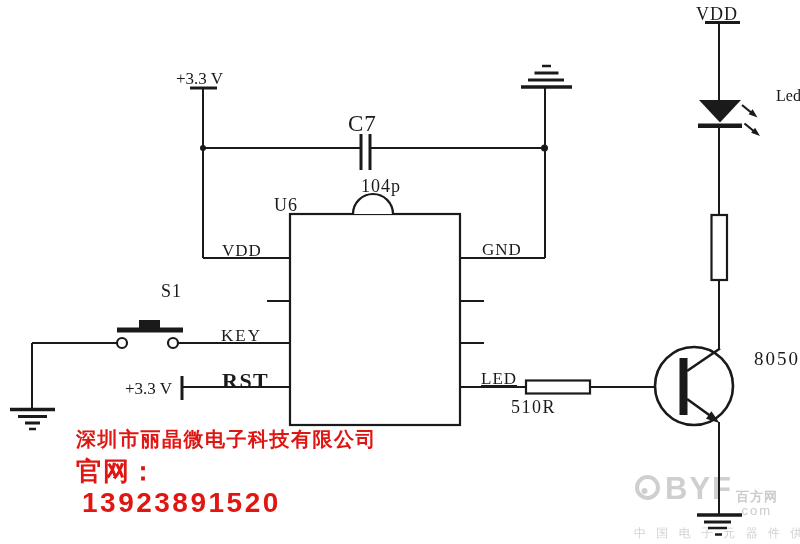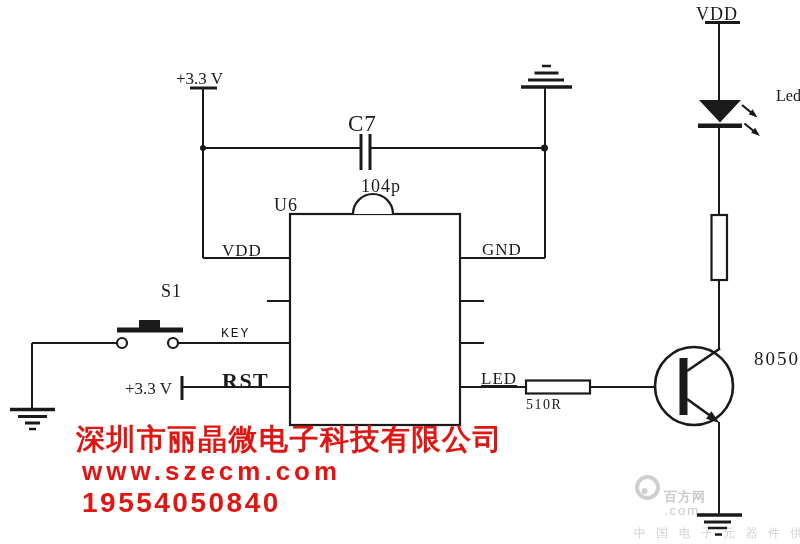--- a/index.html
+++ b/index.html
@@ -9,21 +9,21 @@
   }
   .lbl{position:absolute;white-space:nowrap;line-height:1;z-index:3;}
   #wires{position:absolute;left:0;top:0;z-index:2;}
   
   #company{
     position:absolute;left:76px;top:423px;z-index:4;
     font-family:"Liberation Sans", sans-serif;font-weight:700;color:#df1612;
   }
   #company .line{white-space:nowrap;line-height:32px;height:32px;display:flex;align-items:center;}
   #company .cjk{font-size:26px;letter-spacing:1px;}
-  #company .name{font-size:29px;letter-spacing:1.5px;}
+  #company .name{font-size:20px;letter-spacing:1.5px;}
   #company .url{font-size:26px;letter-spacing:4px;margin-left:6px;}
   #company .phone{font-size:28px;letter-spacing:2.5px;margin-left:6px;}
   
   #watermark{
     position:absolute;left:634px;top:474px;width:172px;z-index:1;
     font-family:"Liberation Sans", sans-serif;color:#cbcbcb;
   }
   #watermark .row{display:flex;align-items:flex-start;}
   #watermark .byf{font-size:31px;font-weight:700;line-height:30px;letter-spacing:2px;color:#cfcfcf;margin-left:4px;}
   #watermark .col{display:flex;flex-direction:column;margin-left:3px;margin-top:16px;}
@@ -35,20 +35,21 @@
 <body>
 
 <div id="stage">
 
   <div id="watermark">
     <div class="row">
       <svg width="27" height="27" viewBox="0 0 27 27">
         <circle cx="13.5" cy="13.5" r="10.5" fill="none" stroke="#cfcfcf" stroke-width="4"></circle>
         <circle cx="10.5" cy="17" r="3" fill="#cfcfcf"></circle>
       </svg>
+      <span class="byf">BYF</span>
       <span class="col">
         <span class="sitename">百方网</span>
         <span class="dotcom">.com</span>
       </span>
     </div>
     <div class="tagline">中 国 电 子 元 器 件 供 应 商</div>
   </div>
 
   <svg id="wires" width="800" height="544" viewBox="0 0 800 544">
     <g stroke="#1a1a1a" stroke-width="2" fill="none">
@@ -151,30 +152,30 @@
 
   <span class="lbl" style="left:176px;top:70px;font-size:17px;">+3.3 V</span>
   <span class="lbl" style="left:696px;top:5px;font-size:18px;letter-spacing:1px;">VDD</span>
   <span class="lbl" style="left:776px;top:88px;font-size:16px;">Led 1</span>
   <span class="lbl" style="left:348px;top:112px;font-size:23px;letter-spacing:1px;">C7</span>
   <span class="lbl" style="left:361px;top:177px;font-size:18px;letter-spacing:1px;">104p</span>
   <span class="lbl" style="left:274px;top:196px;font-size:18px;letter-spacing:1px;">U6</span>
   <span class="lbl" style="left:222px;top:242px;font-size:17px;letter-spacing:1px;">VDD</span>
   <span class="lbl" style="left:482px;top:241px;font-size:17px;letter-spacing:1px;">GND</span>
   <span class="lbl" style="left:133px;top:282px;font-size:18px;letter-spacing:1px;margin-left:28px;">S1</span>
-  <span class="lbl" style="left:221px;top:327px;font-size:13px;letter-spacing:2px;font-family:Liberation Mono, monospace;">KEY</span>
+  <span class="lbl" style="left:221px;top:327px;font-size:17px;letter-spacing:2px;">KEY</span>
   <span class="lbl" style="left:222px;top:370px;font-size:22px;letter-spacing:1.5px;font-weight:bold;">RST</span>
   <span class="lbl" style="left:125px;top:380px;font-size:17px;">+3.3 V</span>
   <span class="lbl" style="left:481px;top:370px;font-size:17px;letter-spacing:1px;text-decoration:underline;">LED</span>
-  <span class="lbl" style="left:526px;top:398px;font-size:14px;letter-spacing:1.5px;">510R</span>
+  <span class="lbl" style="left:511px;top:398px;font-size:18px;letter-spacing:1.5px;">510R</span>
   <span class="lbl" style="left:739px;top:349px;font-size:19px;letter-spacing:2px;margin-left:15px;">8050</span>
 
   <div id="company">
     <div class="line name">深圳市丽晶微电子科技有限公司</div>
     <div class="line">
-      <span class="url">www.szecm.com</span>
+      <span class="cjk">官网：</span>
     </div>
     <div class="line">
-      <span class="phone">19554050840</span>
+      <span class="phone">13923891520</span>
     </div>
   </div>
 
 </div>
 
 </body></html>

